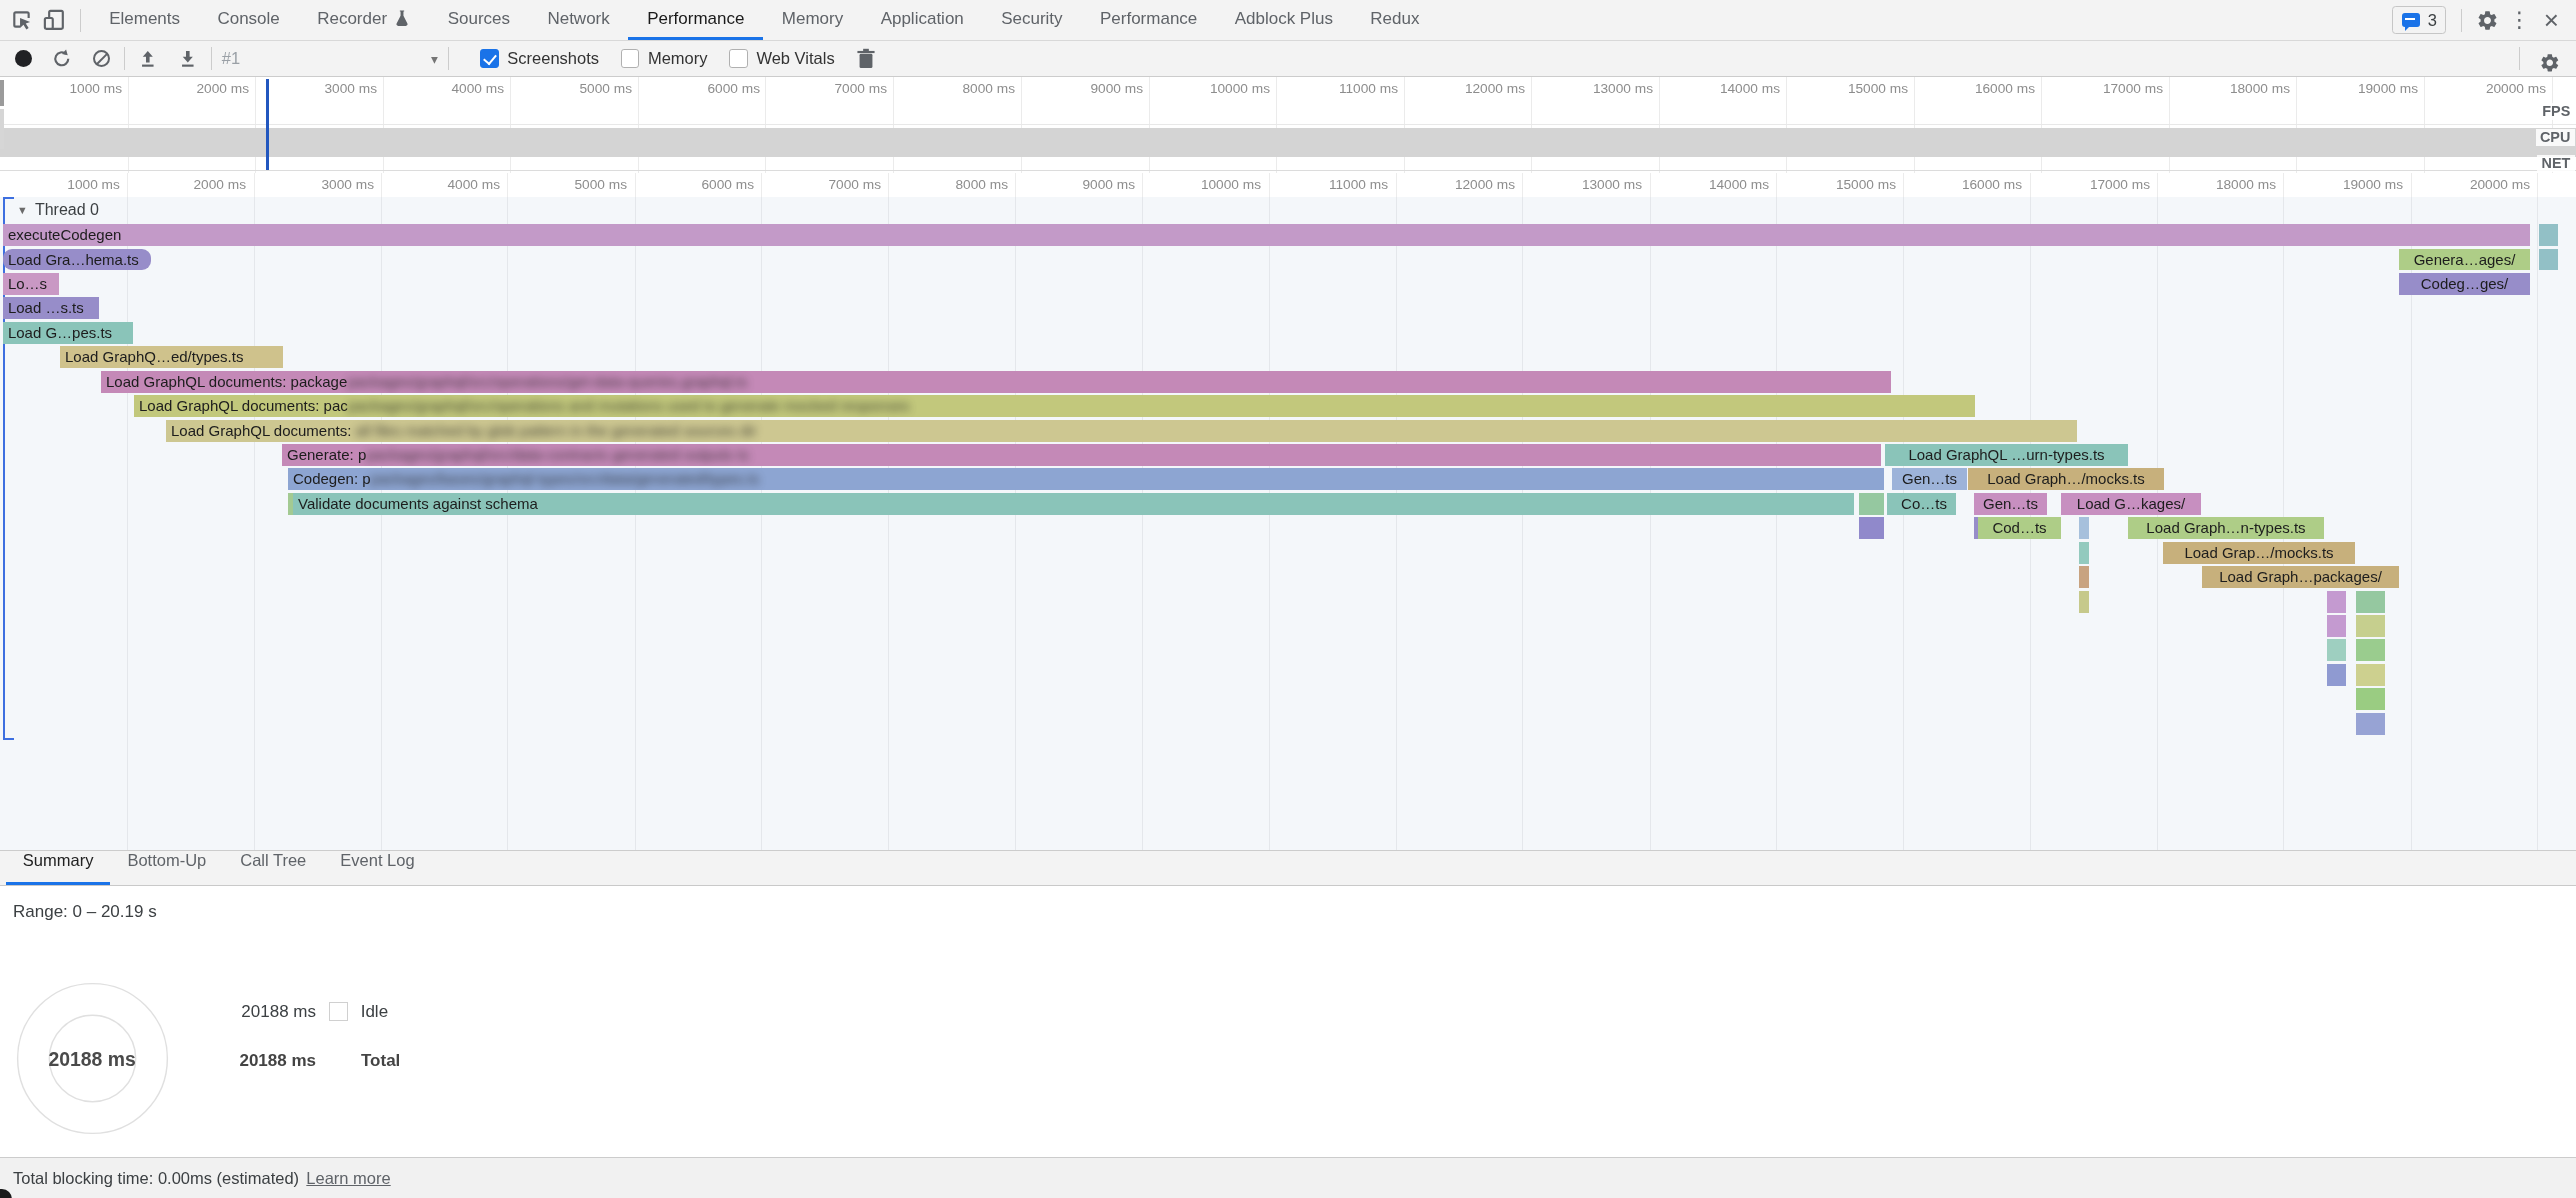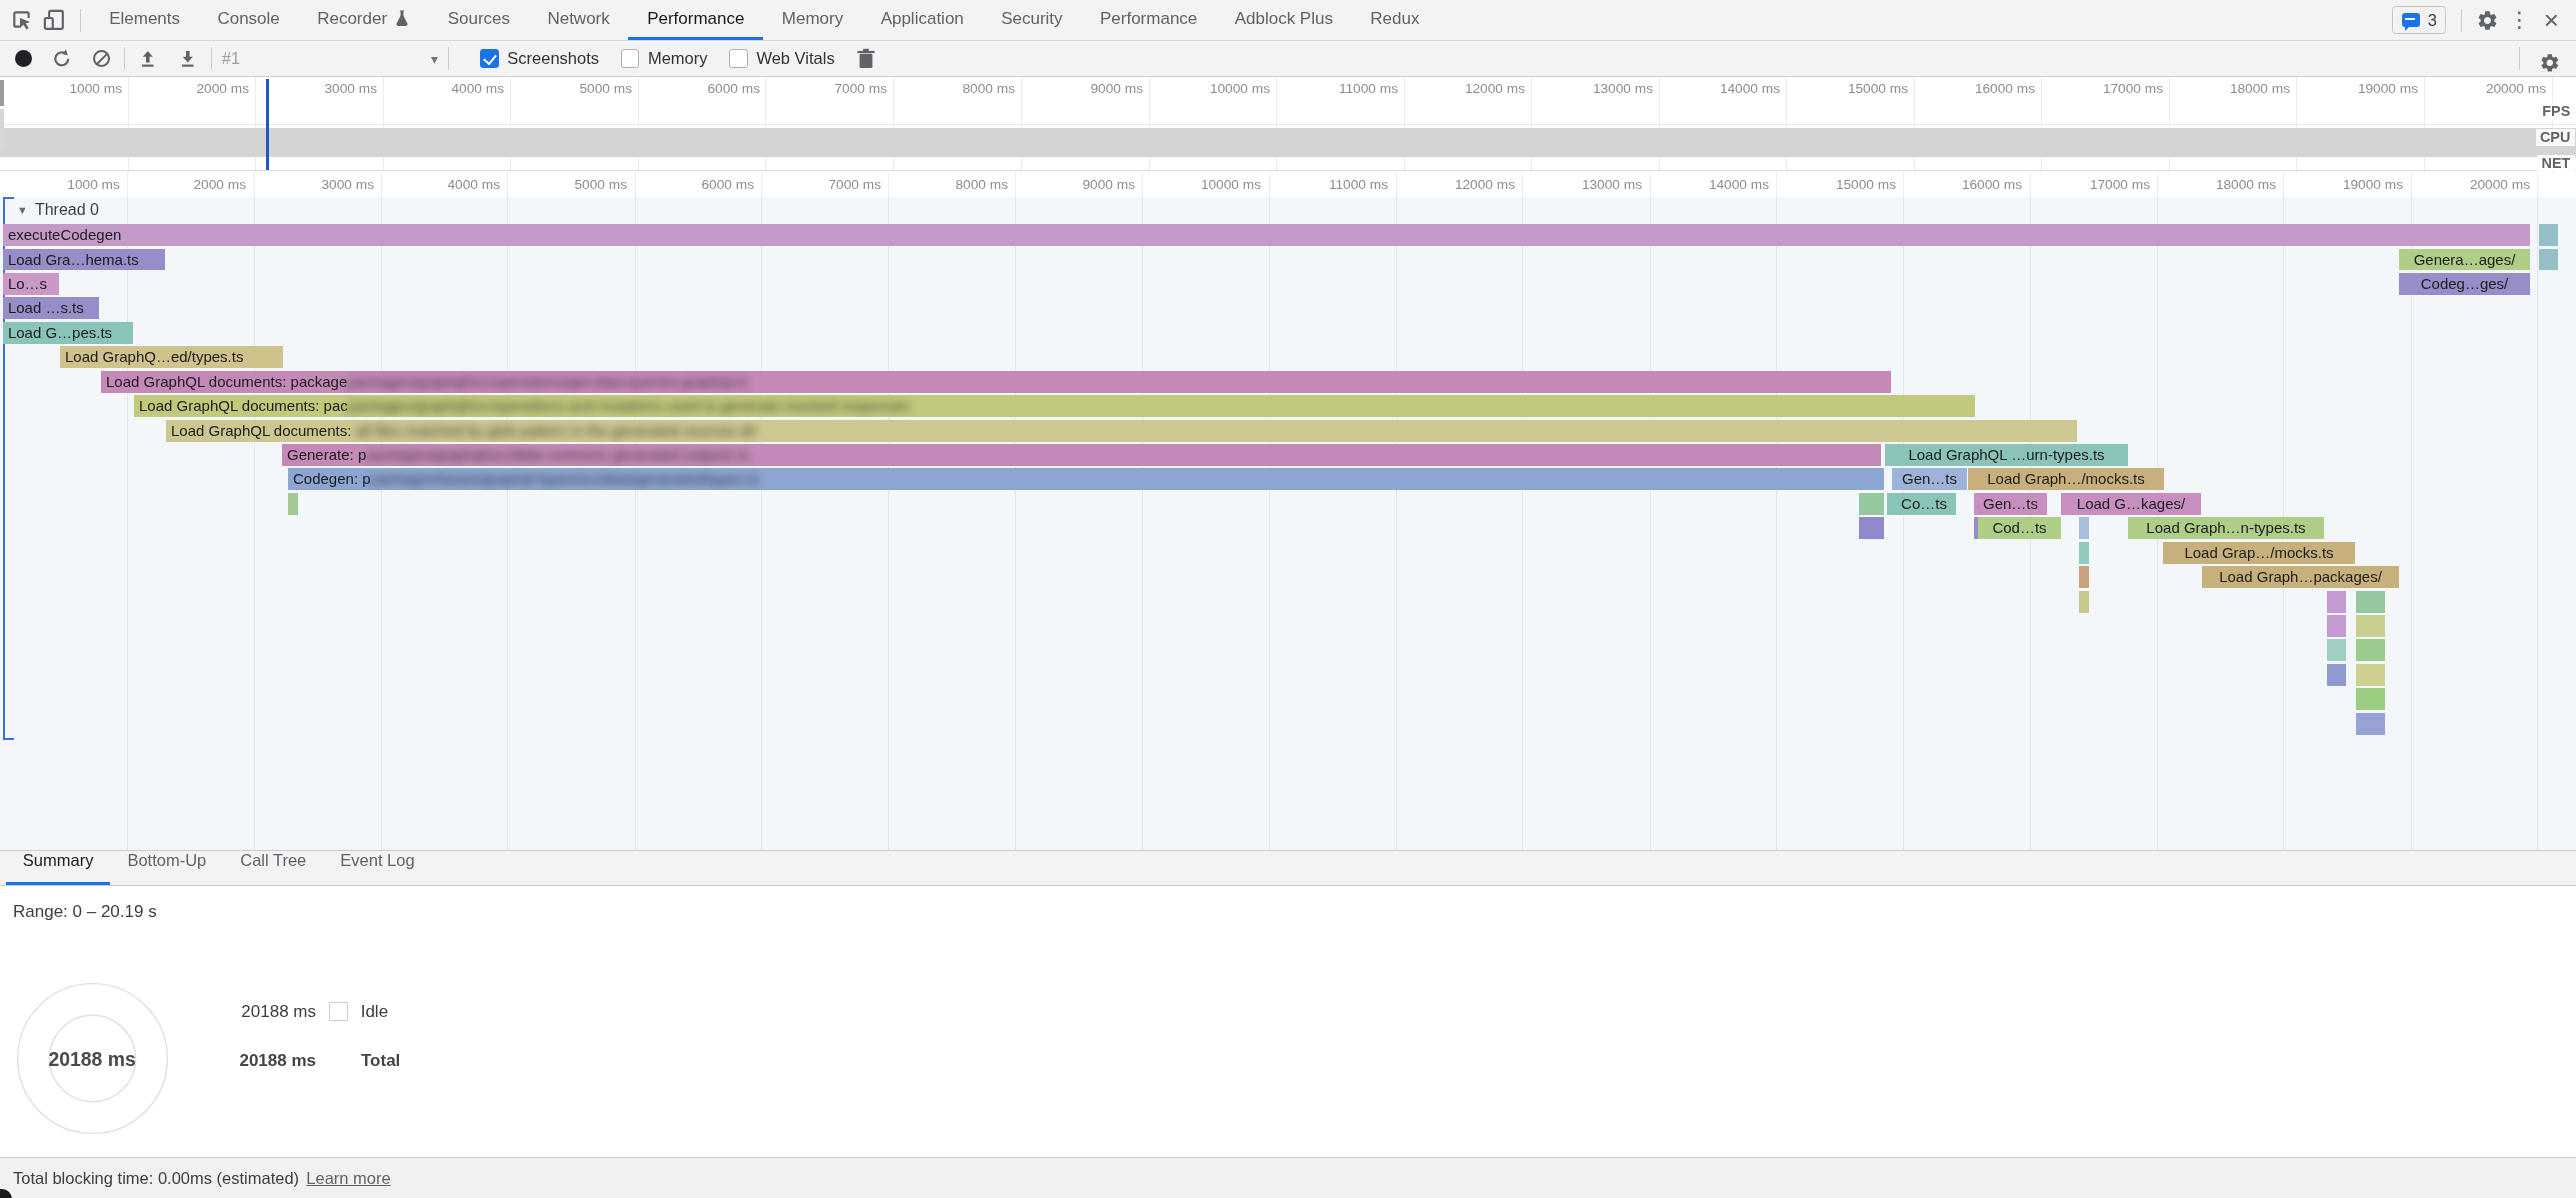--- a/index.html
+++ b/index.html
@@ -363,21 +363,21 @@
     <div class="thread-hd">
       <span class="tri">▼</span>
       <span>Thread 0</span>
     </div>
     <div class="rows" id="flame-rows">
         <div class="frow" style="top: 0px;">
           <div class="bar" style="left: 2.9px; width: 2527px; background: rgb(195, 154, 200);"><span>executeCodegen</span></div>
           <div class="bar" style="left: 2539px; width: 18.7px; background: rgb(146, 192, 198);"></div>
         </div>
         <div class="frow" style="top: 24.4px;">
-          <div class="bar" style="left: 2.9px; width: 162px; background: rgb(151, 141, 201);"><span>Load Gra…hema.ts</span></div>
+          <div class="bar" style="left: 2.9px; width: 148px; background: rgb(151, 141, 201); border-radius: 9px;"><span>Load Gra…hema.ts</span></div>
           <div class="bar c" style="left: 2399px; width: 131px; background: rgb(174, 205, 135);"><span>Genera…ages/</span></div>
           <div class="bar" style="left: 2539px; width: 18.7px; background: rgb(146, 192, 198);"></div>
         </div>
         <div class="frow" style="top: 49px;">
           <div class="bar" style="left: 2.9px; width: 56px; background: rgb(201, 152, 196);"><span>Lo…s</span></div>
           <div class="bar c" style="left: 2399px; width: 131px; background: rgb(151, 141, 201);"><span>Codeg…ges/</span></div>
         </div>
         <div class="frow" style="top: 73px;">
           <div class="bar" style="left: 2.9px; width: 96px; background: rgb(151, 141, 201);"><span>Load …s.ts</span></div>
         </div>
@@ -400,20 +400,21 @@
           <div class="bar" style="left: 282px; width: 1599px; background: rgb(196, 137, 183);"><span>Generate: p</span><span class="blur">packages/graphql/src/data-contracts generated outputs ts</span></div>
           <div class="bar c" style="left: 1885px; width: 243px; background: rgb(138, 196, 185);"><span>Load GraphQL …urn-types.ts</span></div>
         </div>
         <div class="frow" style="top: 244px;">
           <div class="bar" style="left: 288px; width: 1596px; background: rgb(141, 165, 210);"><span>Codegen: p</span><span class="blur">packages/bases/graphql-types/src/data/generated/types.ts</span></div>
           <div class="bar c" style="left: 1892px; width: 75px; background: rgb(157, 179, 217);"><span>Gen…ts</span></div>
           <div class="bar c" style="left: 1968px; width: 196px; background: rgb(199, 176, 124);"><span>Load Graph…/mocks.ts</span></div>
         </div>
         <div class="frow" style="top: 269px;">
           <div class="bar" style="left: 288px; width: 4.3px; background: rgb(163, 202, 146);"></div>
+          <div class="bar" style="left: 293px; width: 1561px; background: rgb(138, 196, 185);"><span>Validate documents against schema</span></div>
           <div class="bar" style="left: 1859px; width: 25px; background: rgb(149, 200, 160);"></div>
           <div class="bar" style="left: 1887px; width: 2.9px; background: rgb(138, 196, 185);"></div>
           <div class="bar c" style="left: 1892px; width: 64px; background: rgb(138, 196, 185);"><span>Co…ts</span></div>
           <div class="bar c" style="left: 1974px; width: 73px; background: rgb(199, 143, 192);"><span>Gen…ts</span></div>
           <div class="bar c" style="left: 2061px; width: 140px; background: rgb(199, 143, 192);"><span>Load G…kages/</span></div>
         </div>
         <div class="frow" style="top: 293px;">
           <div class="bar" style="left: 1859px; width: 25px; background: rgb(144, 137, 203);"></div>
           <div class="bar" style="left: 1974px; width: 2.9px; background: rgb(151, 141, 201);"></div>
           <div class="bar c" style="left: 1978px; width: 83px; background: rgb(174, 205, 135);"><span>Cod…ts</span></div>

